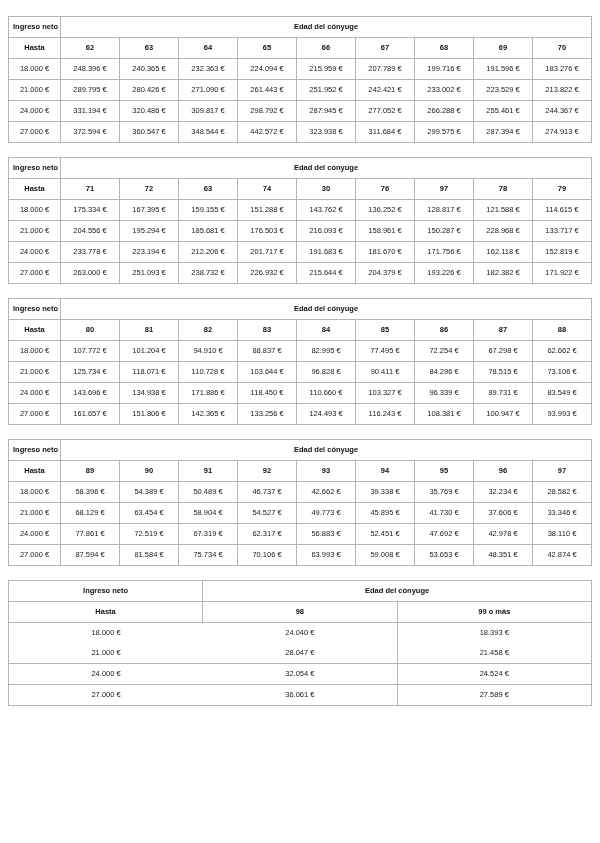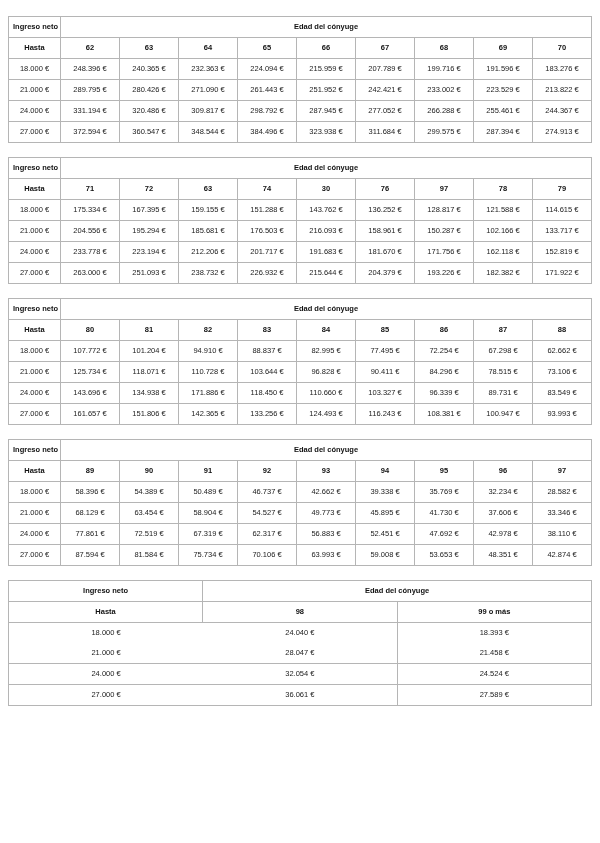--- a/index.html
+++ b/index.html
@@ -126,21 +126,21 @@
           <td class="c-val">277.052 €</td>
           <td class="c-val">266.288 €</td>
           <td class="c-val">255.461 €</td>
           <td class="c-val">244.367 €</td>
         </tr>
         <tr class="data">
           <td class="c-income">27.000 €</td>
           <td class="c-val">372.594 €</td>
           <td class="c-val">360.547 €</td>
           <td class="c-val">348.544 €</td>
-          <td class="c-val">384.496 €</td>
+          <td class="c-val">442.572 €</td>
           <td class="c-val">323.938 €</td>
           <td class="c-val">311.684 €</td>
           <td class="c-val">299.575 €</td>
           <td class="c-val">287.394 €</td>
           <td class="c-val">274.913 €</td>
         </tr>
       </tbody>
     </table>
     <table class="tbl narrow">
       <colgroup>
@@ -186,21 +186,21 @@
         </tr>
         <tr class="data">
           <td class="c-income">21.000 €</td>
           <td class="c-val">204.556 €</td>
           <td class="c-val">195.294 €</td>
           <td class="c-val">185.681 €</td>
           <td class="c-val">176.503 €</td>
           <td class="c-val">216.093 €</td>
           <td class="c-val">158.961 €</td>
           <td class="c-val">150.287 €</td>
-          <td class="c-val">102.166 €</td>
+          <td class="c-val">228.968 €</td>
           <td class="c-val">133.717 €</td>
         </tr>
         <tr class="data">
           <td class="c-income">24.000 €</td>
           <td class="c-val">233.778 €</td>
           <td class="c-val">223.194 €</td>
           <td class="c-val">212.206 €</td>
           <td class="c-val">201.717 €</td>
           <td class="c-val">191.683 €</td>
           <td class="c-val">181.670 €</td>

